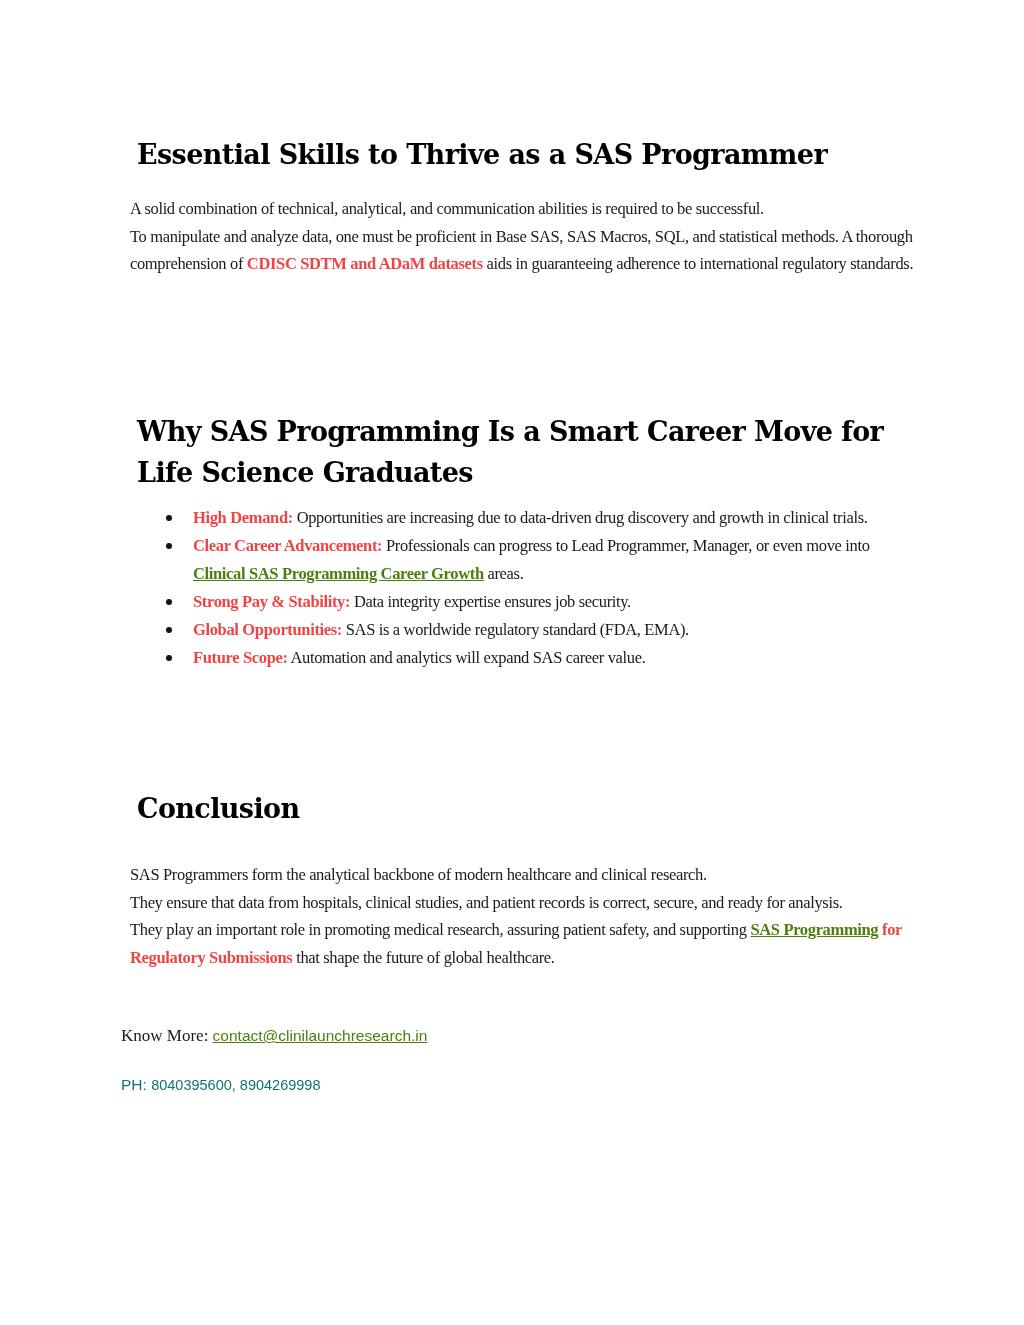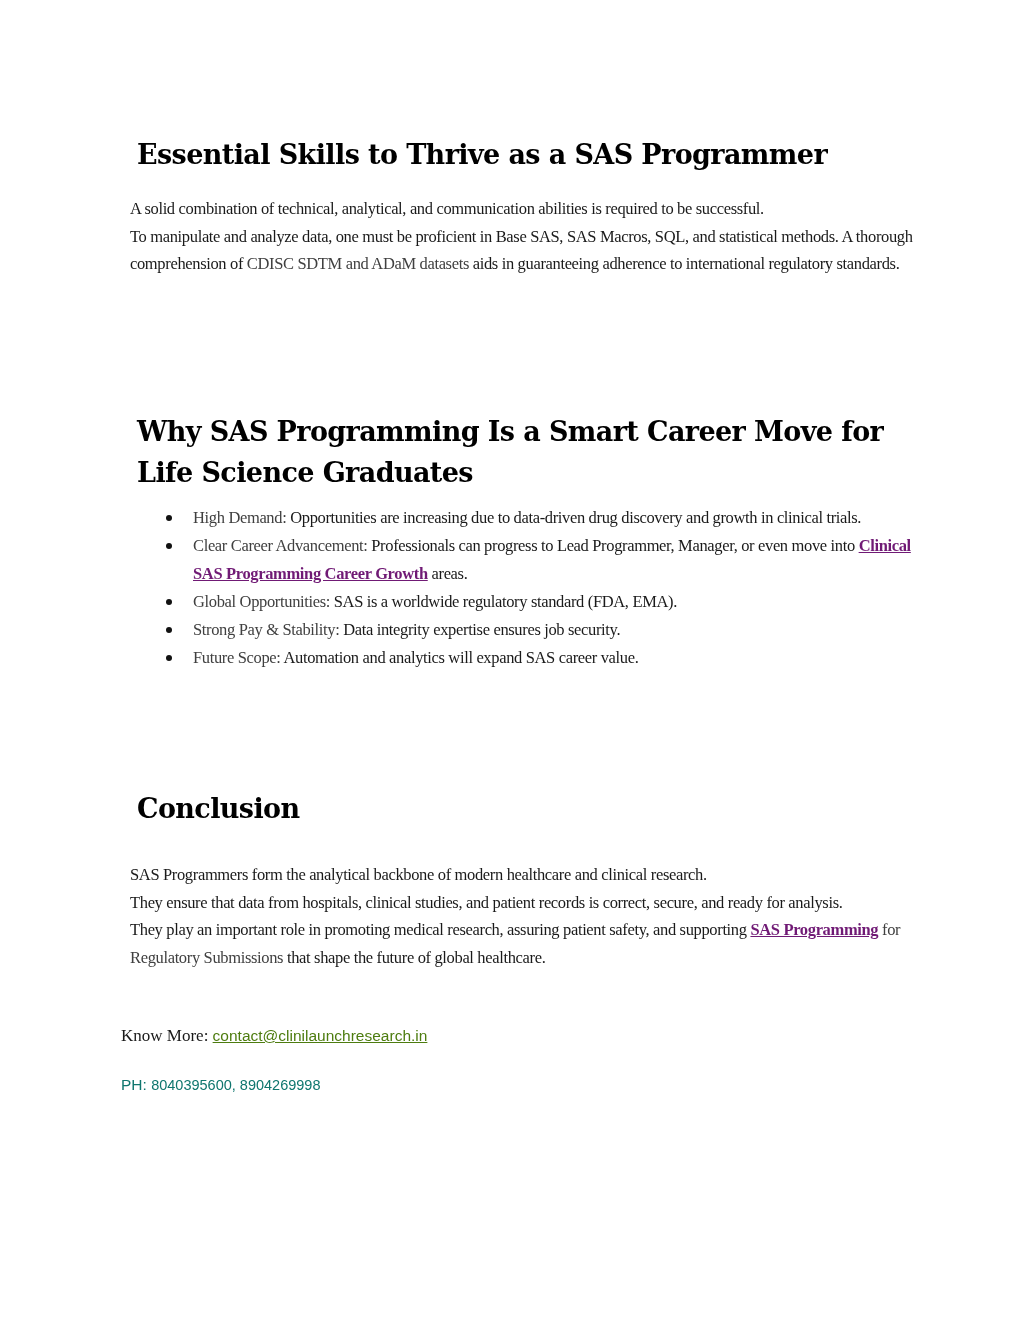--- a/index.html
+++ b/index.html
@@ -16,22 +16,22 @@
     }
     h1.h-skills { position: absolute; top: 120px; font-size: 27px; line-height: 38px; }
     h2.h-why { position: absolute; top: 395px; font-size: 27px; line-height: 41px; width: 780px; }
     h2.h-conc { position: absolute; top: 774px; font-size: 27px; line-height: 38px; text-align: center; }
     p {
       margin: 9px; font-size: 16.5px; line-height: 27.5px; letter-spacing: -0.35px;
       font-family: "Liberation Serif", "DejaVu Serif", serif;
     }
     .p-skills { position: absolute; top: 186px; width: 790px; }
     .p-conc { position: absolute; top: 852px; width: 790px; }
-    b { font-weight: normal; color: #404040; }
-    a.lnk { color: #701a75; text-decoration: underline; font-weight: bold; }
+    b { font-weight: bold; color: #ef4444; }
+    a.lnk { color: #4d7c0f; text-decoration: underline; font-weight: bold; }
     ul.bullets {
       position: absolute; top: 504px; left: 12px; margin: 0; padding: 0; list-style: none;
       width: 790px; font-family: "Liberation Serif", "DejaVu Serif", serif;
       font-size: 16.5px; line-height: 28px; letter-spacing: -0.35px;
     }
     ul.bullets li { position: relative; padding-left: 60px; }
     ul.bullets li .dot {
       position: absolute; left: 33px; top: 11px; width: 6px; height: 6px;
       border-radius: 50%; background: #111;
     }
@@ -58,25 +58,25 @@
     <li>
       <span class="dot"></span>
       <b>High Demand:</b><span> Opportunities are increasing due to data-driven drug discovery and growth in clinical trials.</span>
     </li>
     <li>
       <span class="dot"></span>
       <b>Clear Career Advancement:</b><span> Professionals can progress to Lead Programmer, Manager, or even move into </span><a class="lnk" href="#">Clinical SAS Programming Career Growth</a><span> areas.</span>
     </li>
     <li>
       <span class="dot"></span>
-      <b>Global Opportunities:</b><span> SAS is a worldwide regulatory standard (FDA, EMA).</span>
+      <b>Strong Pay &amp; Stability:</b><span> Data integrity expertise ensures job security.</span>
     </li>
     <li>
       <span class="dot"></span>
-      <b>Strong Pay &amp; Stability:</b><span> Data integrity expertise ensures job security.</span>
+      <b>Global Opportunities:</b><span> SAS is a worldwide regulatory standard (FDA, EMA).</span>
     </li>
     <li>
       <span class="dot"></span>
       <b>Future Scope:</b><span> Automation and analytics will expand SAS career value.</span>
     </li>
   </ul>
 
   <h2 class="h-conc">Conclusion</h2>
 
   <p class="p-conc">

